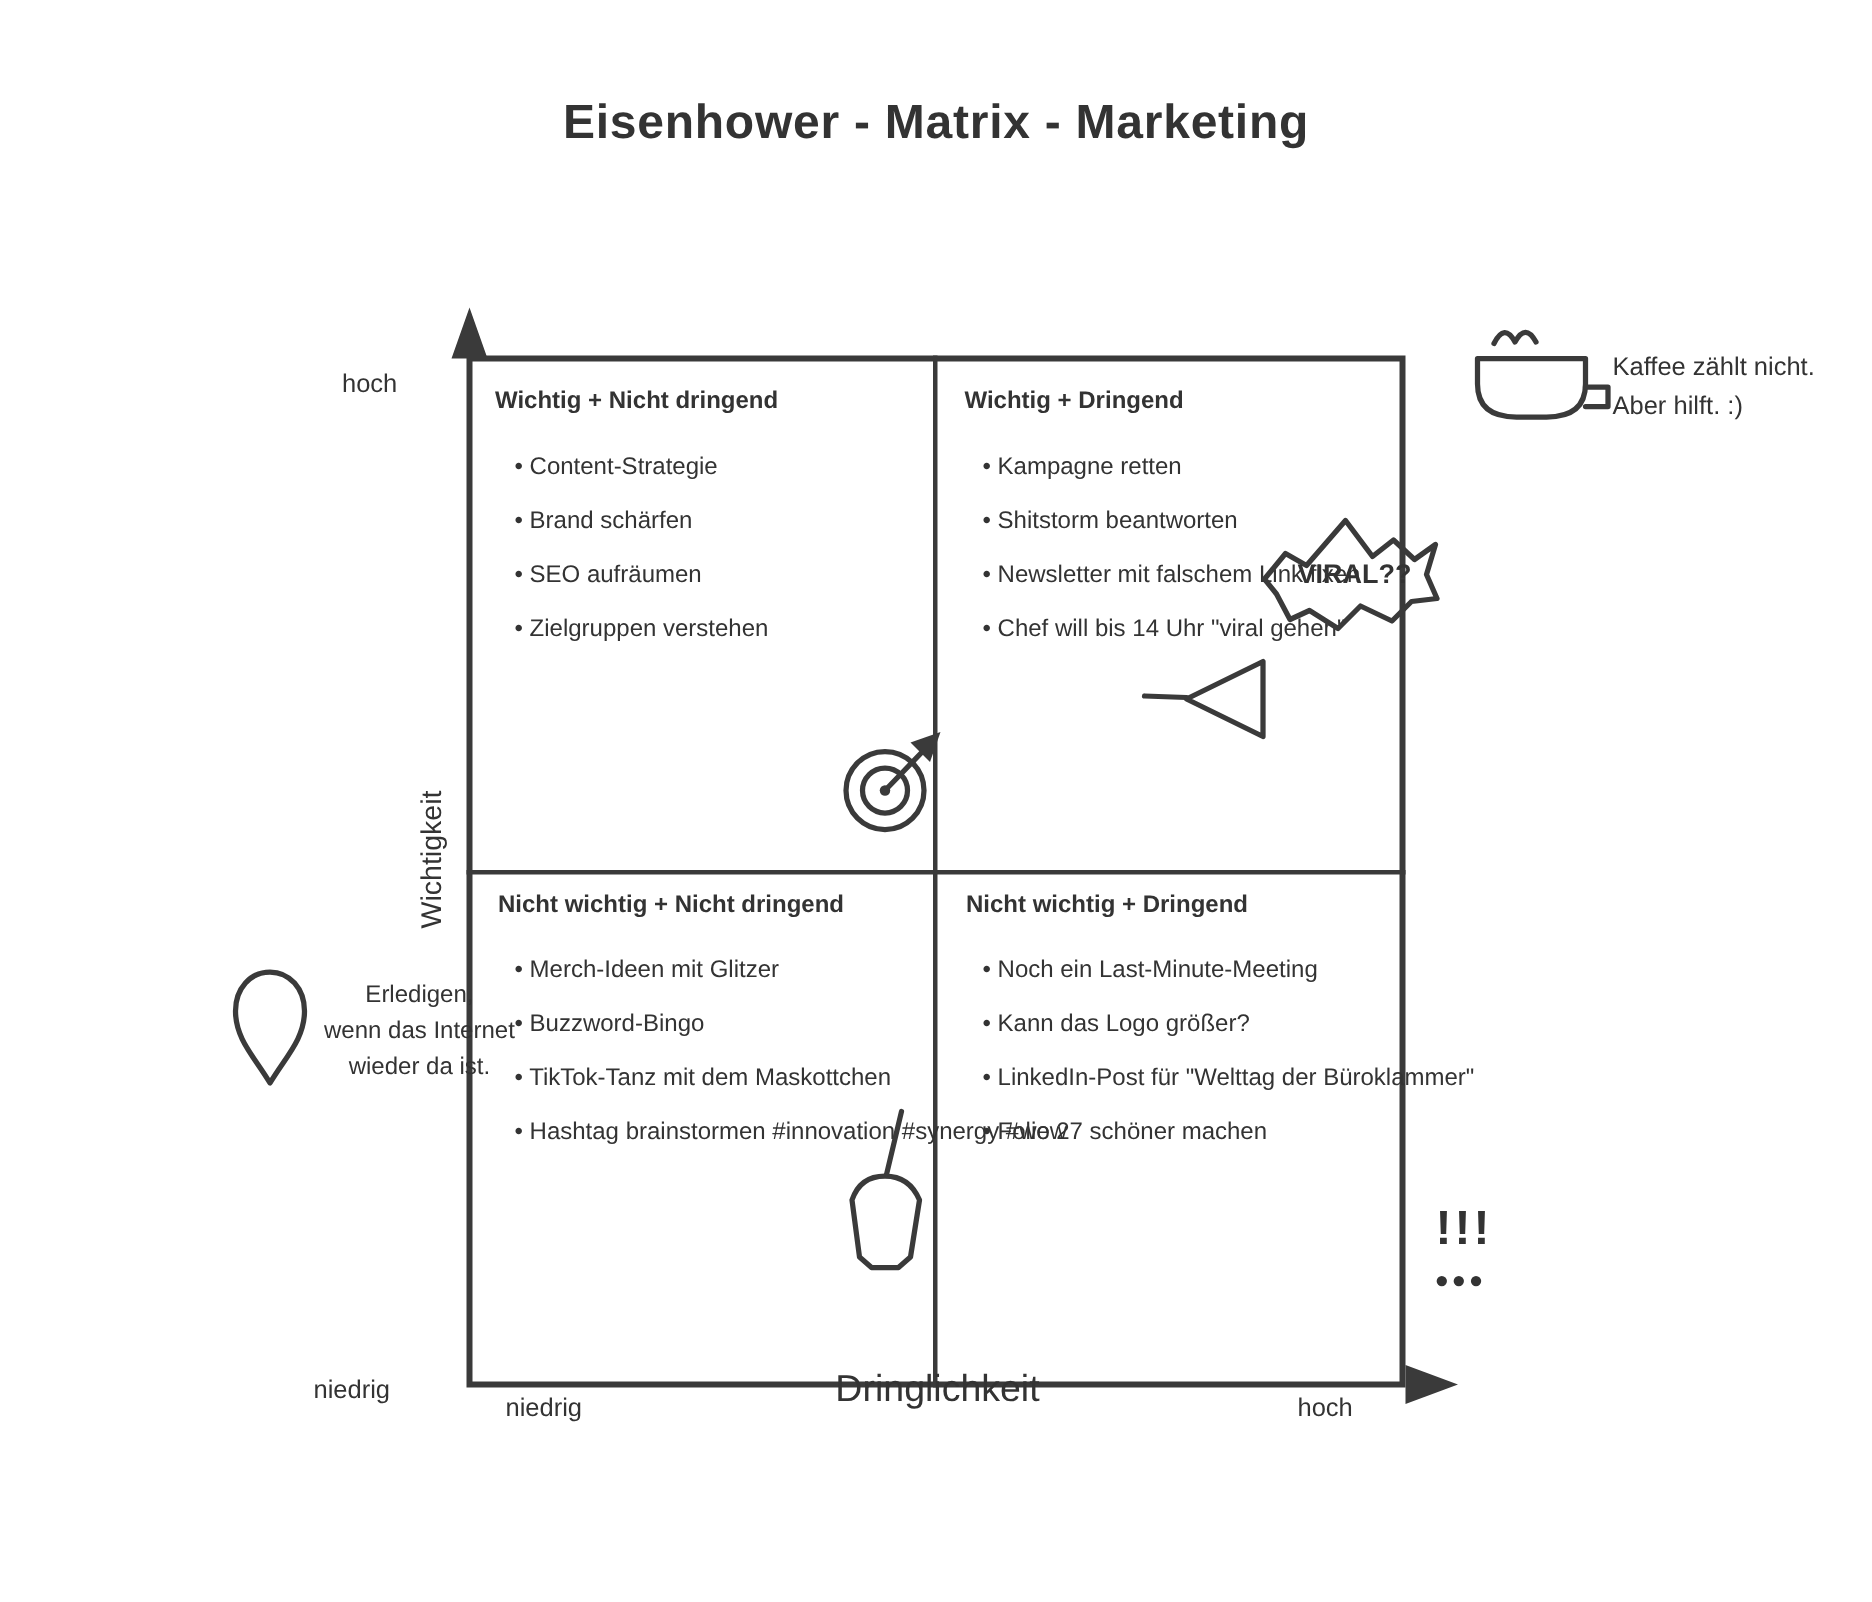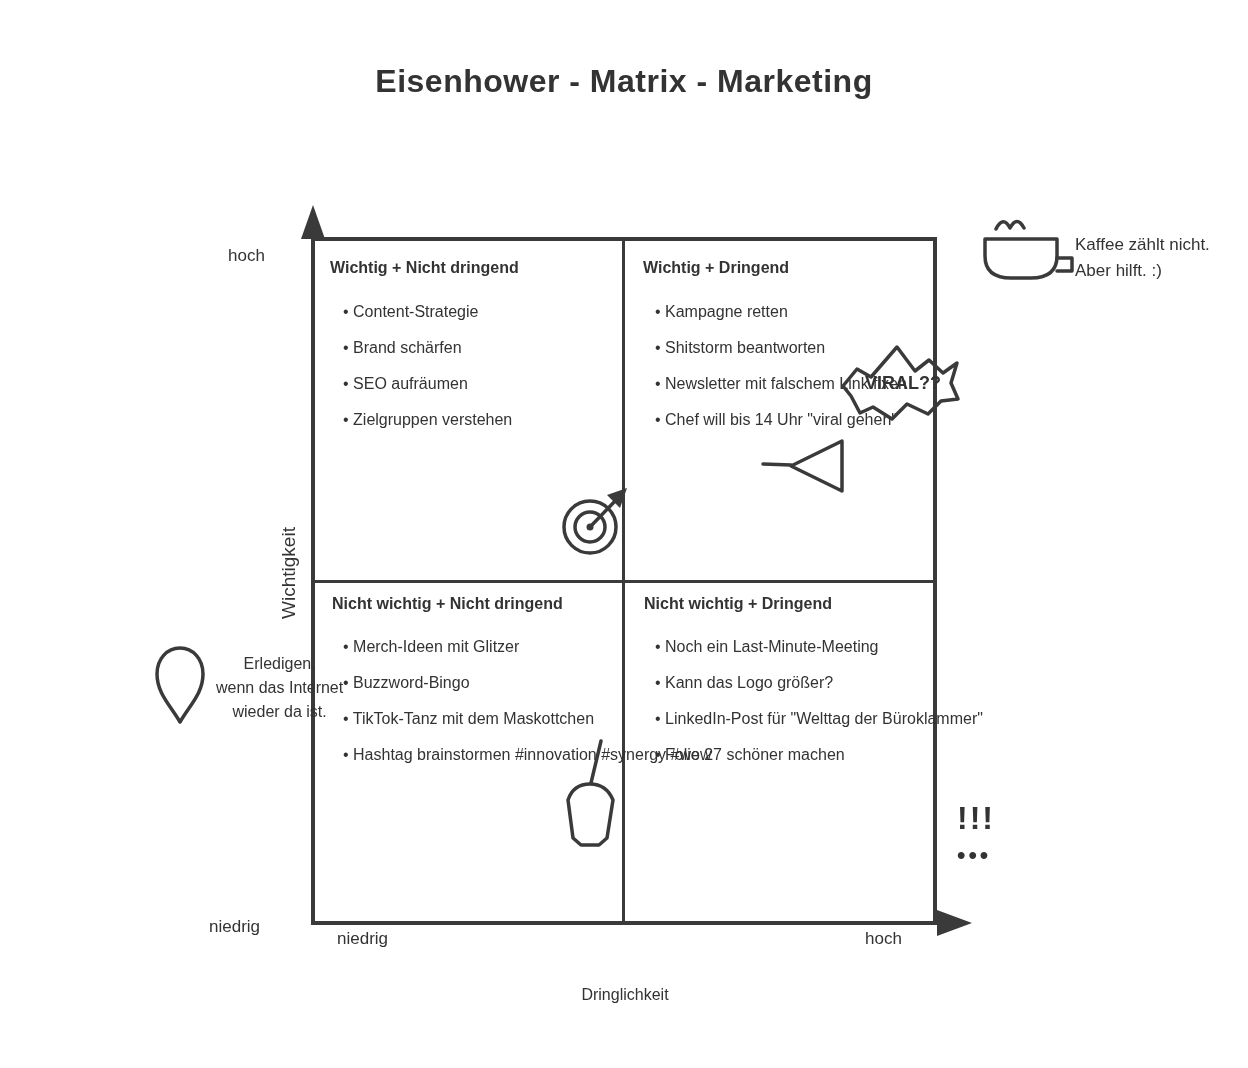--- a/index.html
+++ b/index.html
@@ -27,21 +27,21 @@
   .q-list li::before{content:"• ";}
   #tl-list{left:343px;top:294px;} #tr-list{left:655px;top:294px;}
   #bl-list{left:343px;top:629px;} #br-list{left:655px;top:629px;}
   
   .lbl{position:absolute;font-size:17px;white-space:nowrap;}
   #lbl-hoch-y{left:228px;top:246px;}
   #lbl-niedrig-y{left:209px;top:917px;}
   #lbl-wichtigkeit{left:289px;top:573px;font-size:19px;
                    transform:translate(-50%,-50%) rotate(-90deg);}
   #lbl-niedrig-x{left:337px;top:929px;}
-  #lbl-dringlichkeit{left:625px;top:986px;font-size:16px;transform:translateX(-50%);}
+  #lbl-dringlichkeit{left:625px;top:912px;font-size:25px;transform:translateX(-50%);}
   #lbl-hoch-x{left:865px;top:929px;}
   
   .note{position:absolute;font-size:17px;line-height:26px;white-space:nowrap;}
   #coffee-note{left:1075px;top:232px;}
   #internet-note{left:216px;top:652px;font-size:16px;line-height:24px;text-align:center;}
   #viral-label{position:absolute;left:903px;top:383px;transform:translate(-50%,-50%);
                font-size:18px;font-weight:bold;white-space:nowrap;}
   #exclamation{position:absolute;left:957px;top:800px;font-size:32px;font-weight:bold;letter-spacing:2px;}
   #dots{position:absolute;left:957px;top:841px;font-size:24px;font-weight:bold;letter-spacing:3px;}
   .note span{display:block;}

